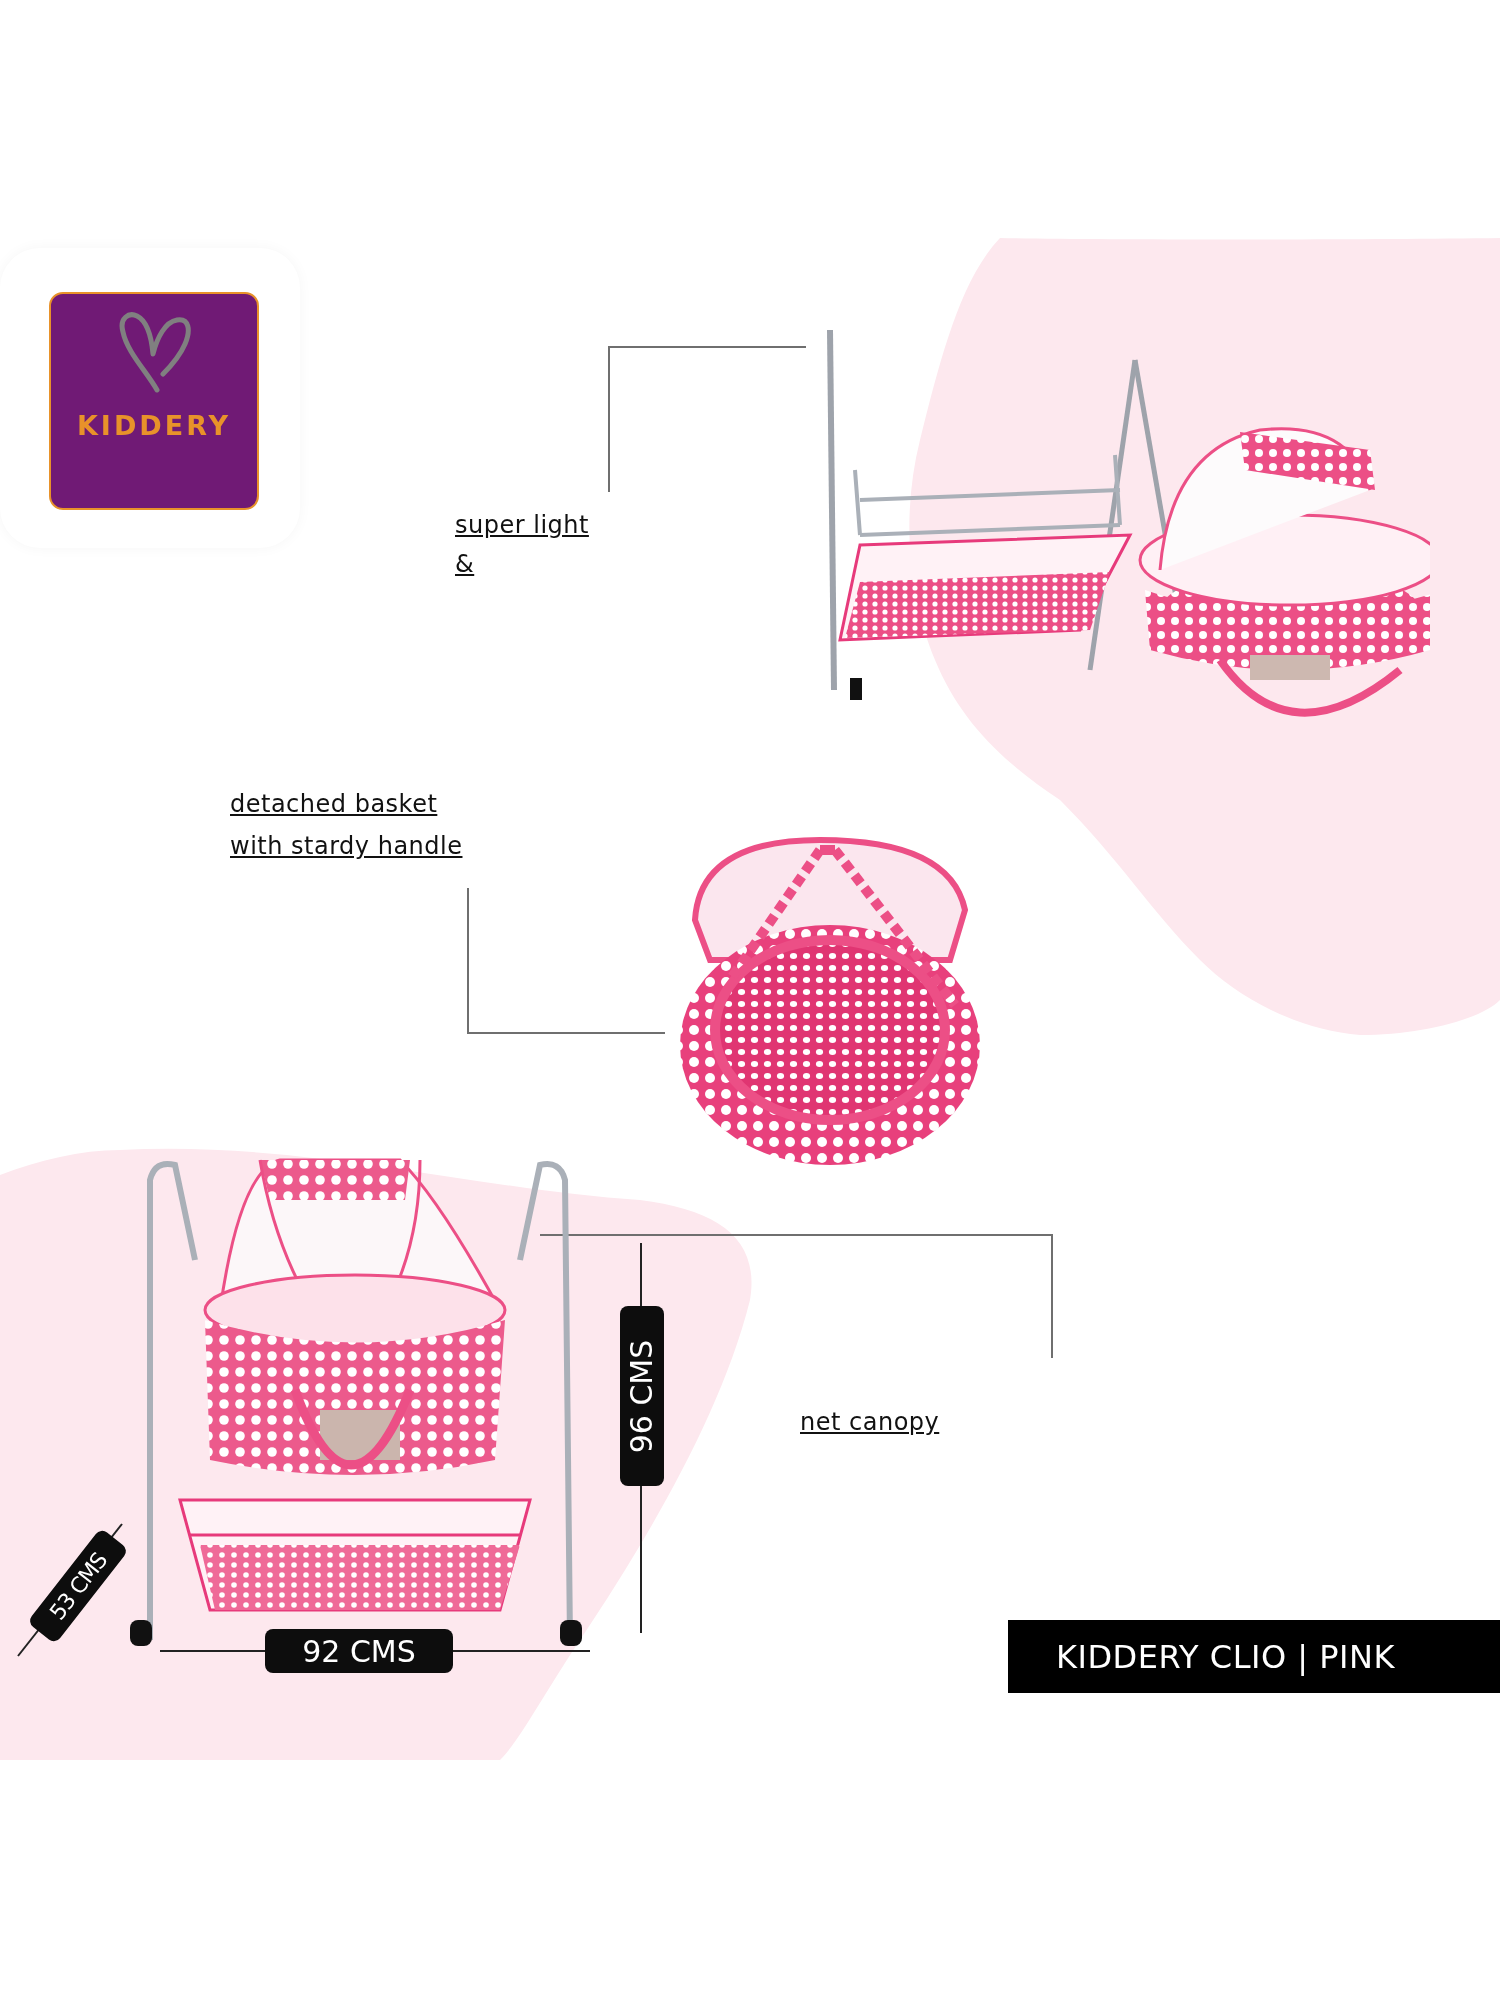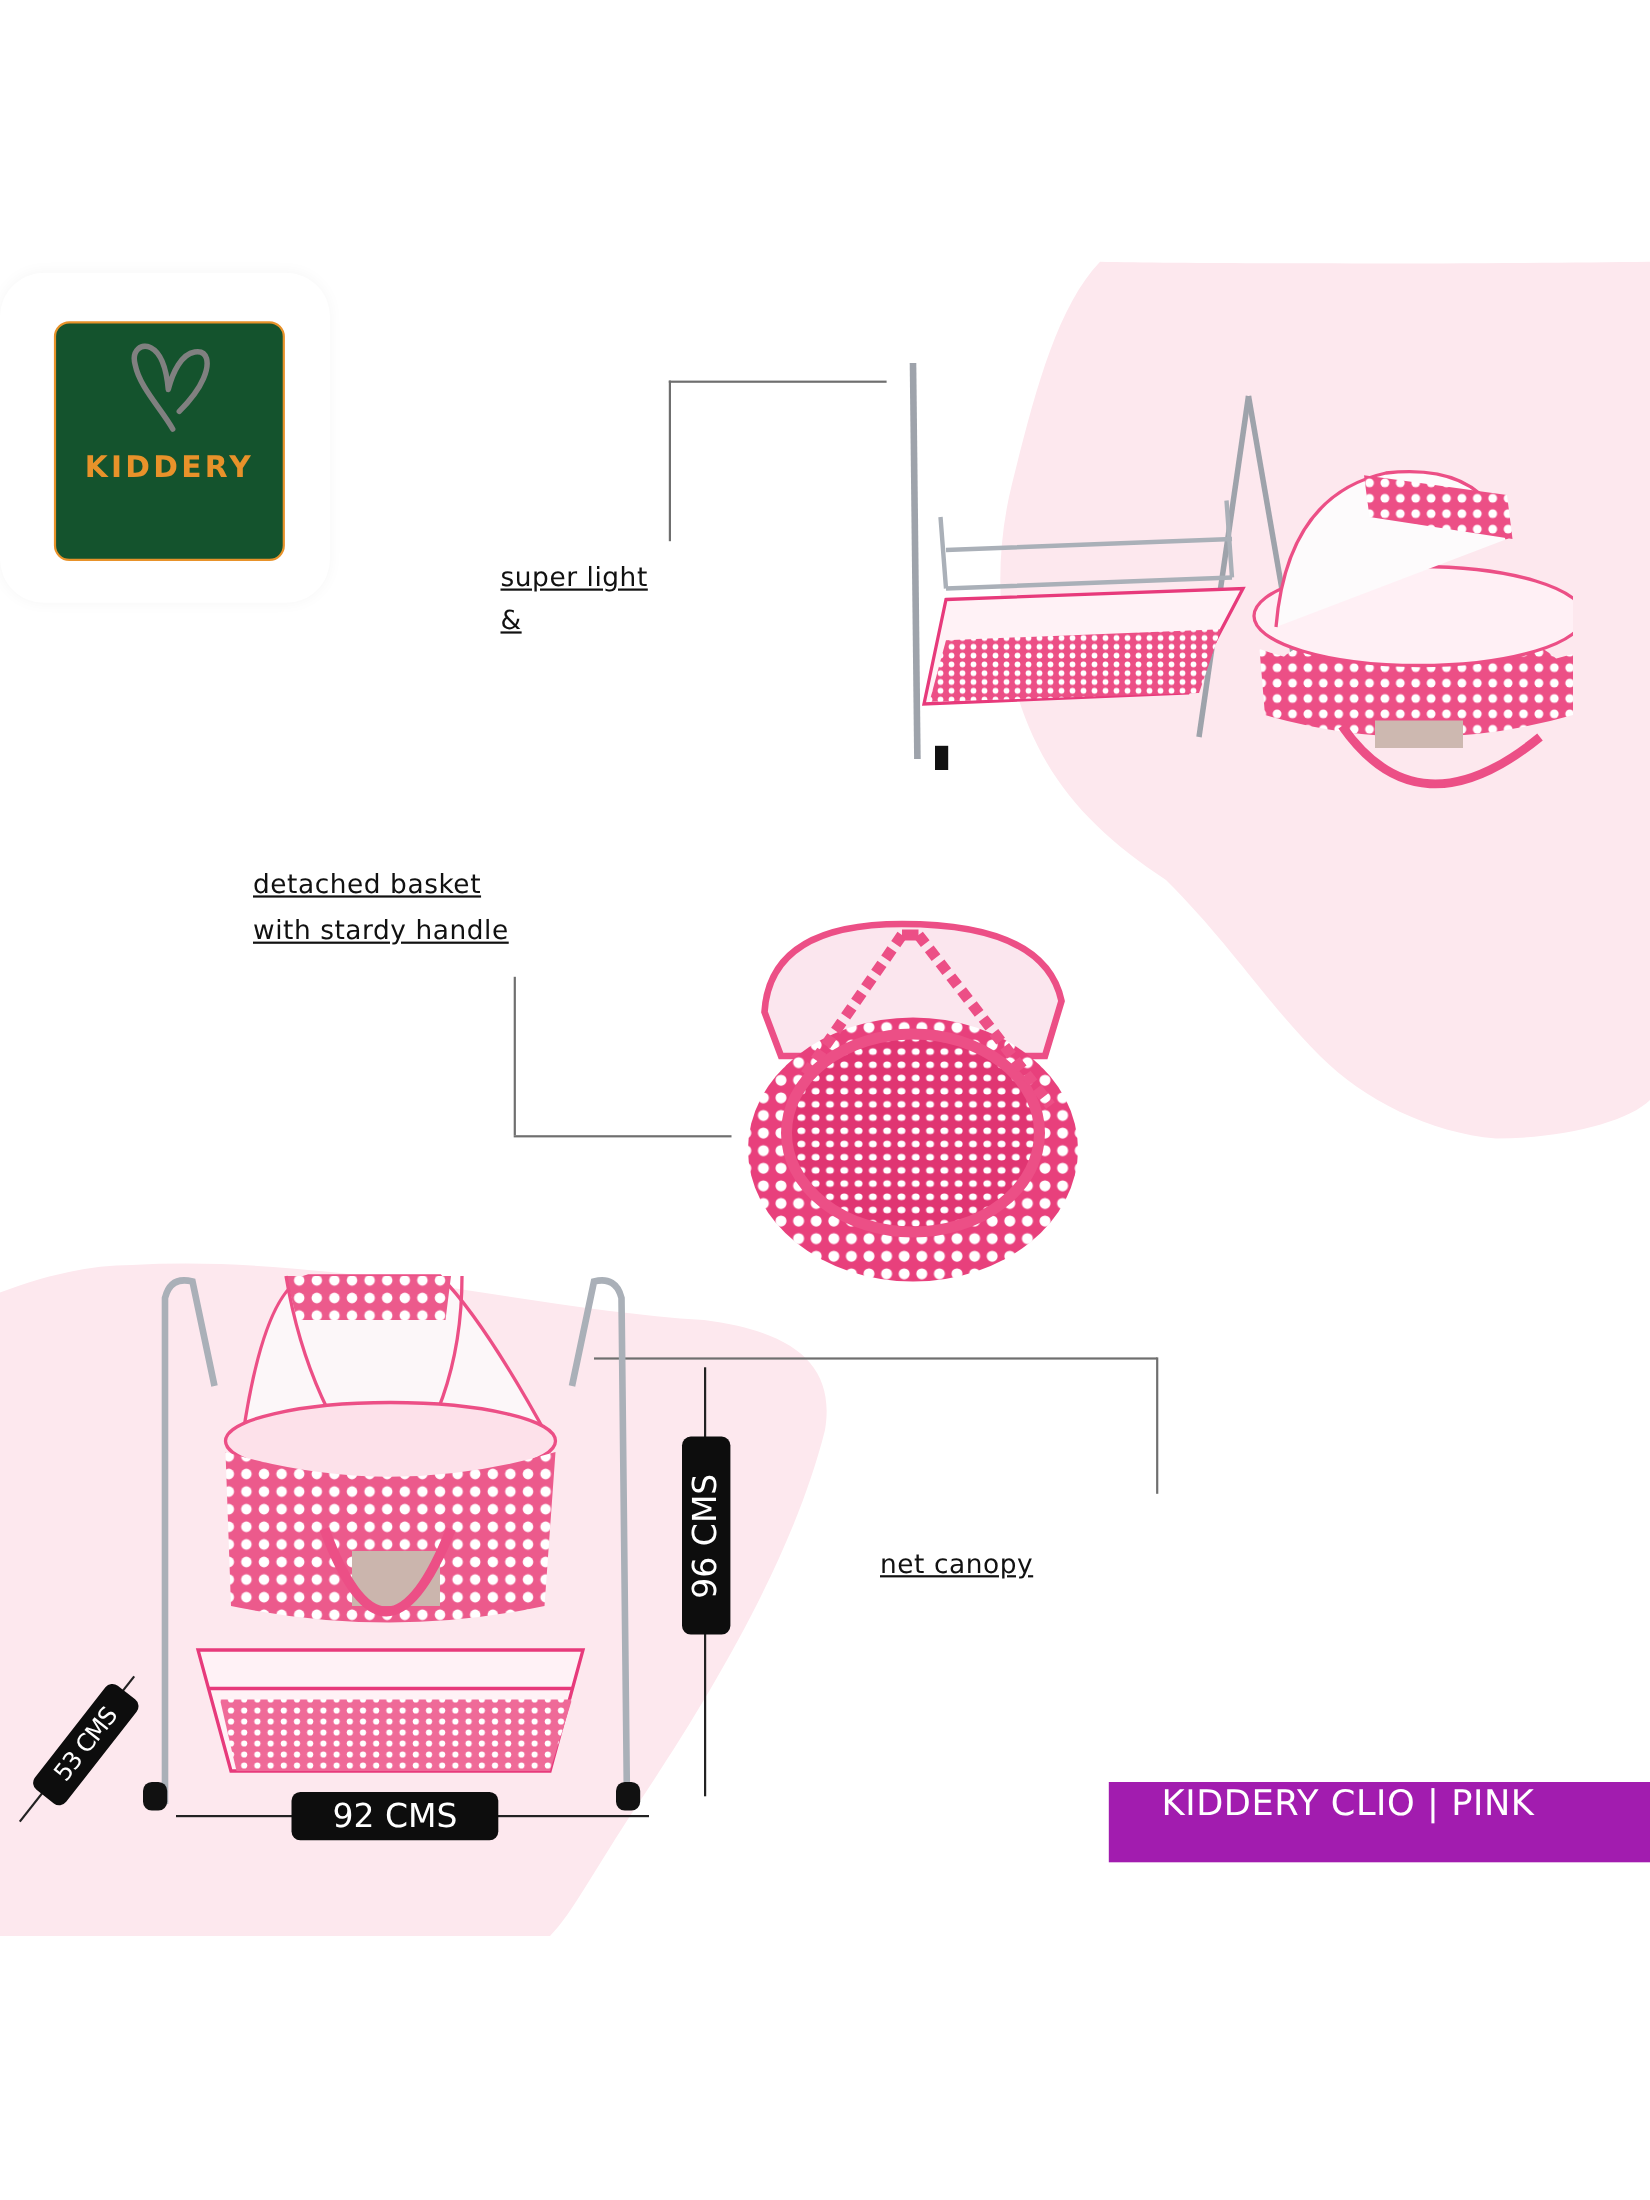--- a/index.html
+++ b/index.html
@@ -1,33 +1,33 @@
 <!DOCTYPE html>
 <html><head>
 <meta charset="utf-8">
 <style>
   html, body { margin:0; padding:0; }
   body { width:1500px; height:2000px; background:#ffffff; position:relative; overflow:hidden;
          font-family:"DejaVu Sans", sans-serif; color:#111; }
   .abs { position:absolute; }
   .bg-shape { position:absolute; left:0; top:0; }
   .logo-card { position:absolute; left:49px; top:292px; width:210px; height:218px;
-               border:2px solid #e8922a; border-radius:14px; background:#14532d; box-sizing:border-box; }
+               border:2px solid #e8922a; border-radius:14px; background:#701a75; box-sizing:border-box; }
   .logo-halo { position:absolute; left:0; top:248px; width:300px; height:300px; border-radius:40px;
                background:#fff; box-shadow:0 0 14px rgba(0,0,0,0.04); }
   .logo-text { position:absolute; left:0; width:100%; top:116px; text-align:center;
                color:#e8922a; font-family:"DejaVu Sans", sans-serif; font-size:27px; letter-spacing:3px; font-weight:bold; }
   .heart { position:absolute; left:66px; top:18px; }
   .caption { position:absolute; text-align:left; font-family:"DejaVu Sans", sans-serif;
              font-size:24px; line-height:40px; color:#111; letter-spacing:0.5px;text-decoration:underline; }
   .leader { position:absolute; background:#6f6f6f; }
   .dim-badge { position:absolute; background:#0d0d0d; color:#fff; border-radius:8px;
                font-family:"DejaVu Sans", sans-serif; display:flex; align-items:center; justify-content:center; }
-  .brand-bar { position:absolute; left:1008px; top:1620px; width:492px; height:73px; background:#a21caf;
-               color:#fff; font-family:"DejaVu Sans", sans-serif; font-size:32px; display:flex; align-items:flex-start;
+  .brand-bar { position:absolute; left:1008px; top:1620px; width:492px; height:73px; background:#000000;
+               color:#fff; font-family:"DejaVu Sans", sans-serif; font-size:32px; display:flex; align-items:center;
                padding-left:48px; box-sizing:border-box; letter-spacing:0.5px; }
   svg { display:block; }
 </style>
 </head>
 <body>
 
 <svg class="bg-shape" width="1500" height="2000" viewBox="0 0 1500 2000">
 
   <path d="M1000,238 C 1100,240 1350,240 1500,238 L1500,1000 C 1480,1020 1420,1035 1360,1035 C 1300,1030 1240,1000 1200,960 C 1150,910 1120,860 1060,800 C 1000,760 960,720 935,660 C 910,600 900,520 920,440 C 940,360 960,280 1000,238 Z" fill="#fde8ee"></path>
 

